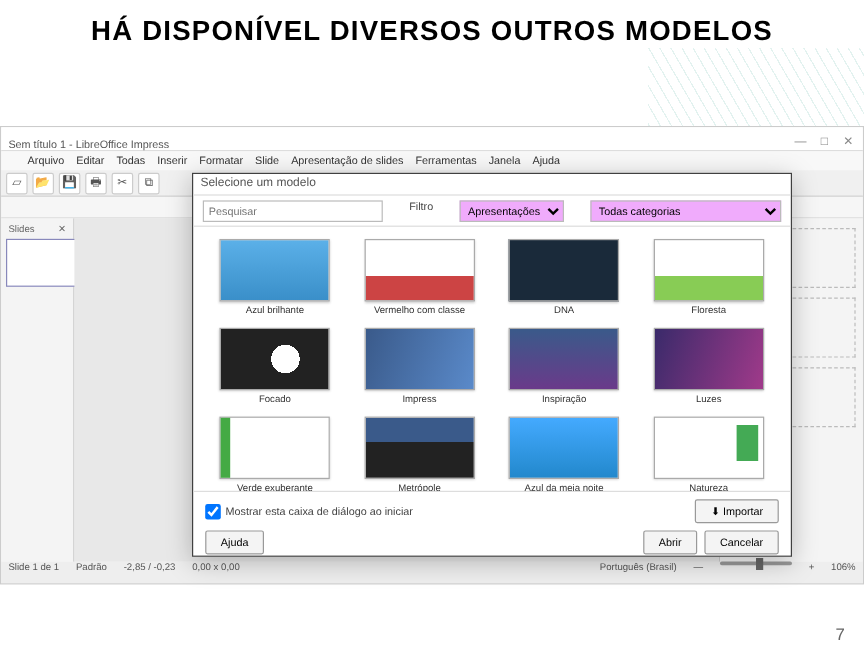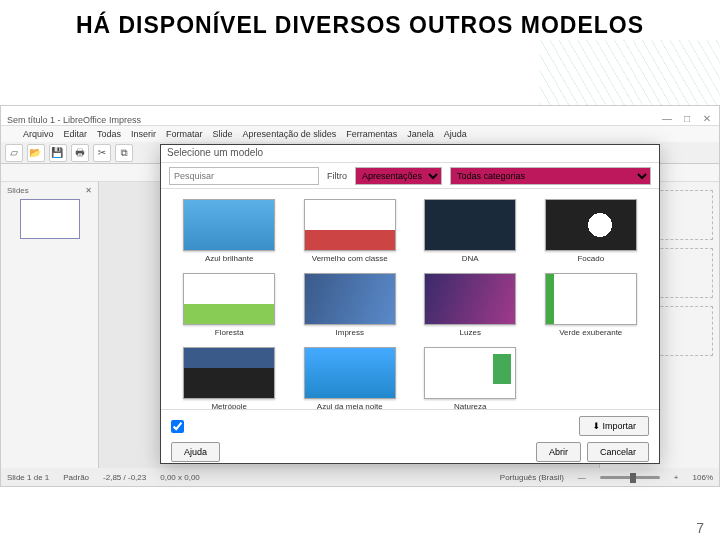--- a/index.html
+++ b/index.html
@@ -8,39 +8,39 @@
 .bg-deco{position:absolute;right:0;top:40px;width:180px;height:80px;opacity:.15;background:repeating-linear-gradient(60deg,#4a9 0 1px,transparent 1px 8px)}
 .app-window{position:absolute;top:105px;left:0;right:0;height:382px;background:#f4f4f4;border:1px solid #ccc}
 .app-titlebar{height:20px;background:#fff;display:flex;align-items:flex-end;padding:0 6px;font-size:9px;color:#555;border-bottom:1px solid #ddd}
 .win-btns{margin-left:auto;display:flex;gap:8px}
 .win-btns span{width:12px;height:12px;font-size:10px;line-height:12px;text-align:center;color:#888}
 .menubar{height:16px;display:flex;gap:10px;padding:0 22px;font-size:9px;color:#333;align-items:center;background:#f8f8f8}
 .toolbar{height:22px;display:flex;gap:4px;padding:2px 4px;background:#f0f0f0;border-bottom:1px solid #ccc}
 .tb-btn{width:18px;height:18px;background:#fff;border:1px solid #ccc;border-radius:2px;font-size:10px;line-height:16px;text-align:center;color:#555}
 .toolbar2{height:18px;background:#f6f6f6;border-bottom:1px solid #ddd}
 .app-body{display:flex;height:calc(100% - 94px)}
-.slides-panel{width:98px;background:#f4f4f4;border-right:1px solid #ccc;padding:4px}
+.slides-panel{width:61px;background:#f4f4f4;border-right:1px solid #ccc;padding:4px}
 .slides-panel .hdr{font-size:8px;color:#666;display:flex;justify-content:space-between;padding:0 2px 2px}
 .slide-thumb{width:60px;height:40px;background:#fff;border:1px solid #88b;margin:2px auto}
 .canvas{flex:1;background:#e8e8e8;position:relative;padding:6px}
 .props-panel{width:120px;background:#f4f4f4;border-left:1px solid #ccc}
 .props-panel .ph{height:50px;margin:8px 6px;border:1px dashed #bbb}
-.statusbar{height:18px;background:#eee;display:flex;align-items:center;padding:0 6px;font-size:8px;color:#555;gap:14px}
+.statusbar{height:18px;background:#eee;display:flex;align-items:flex-start;padding:0 6px;font-size:8px;color:#555;gap:14px}
 .statusbar .sp{flex:1}
 .zoom-slider{width:60px;height:3px;background:#999;position:relative;border-radius:2px}
 .zoom-slider::after{content:"";width:6px;height:10px;background:#666;position:absolute;left:50%;top:-3px}
 .page-num{position:absolute;bottom:4px;right:16px;font-size:14px;color:#666}
 
 
 .modal{position:absolute;top:144px;left:160px;width:500px;height:320px;background:#fff;border:1px solid #404040;box-shadow:0 4px 20px rgba(0,0,0,.25);display:flex;flex-direction:column;font-size:10px}
 .modal-title{height:18px;padding:2px 6px;color:#555;border-bottom:1px solid #ddd}
-.modal-filter{height:26px;display:flex;align-items:center;gap:8px;padding:4px 8px;border-bottom:1px solid #ddd}
+.modal-filter{height:26px;display:flex;gap:22px;padding:4px 8px;border-bottom:1px solid #ddd}
 .search-input{flex:0 0 150px;height:18px;border:1px solid #bbb;padding:0 4px;font-size:9px}
 .lbl{font-size:9px;color:#444}
-.sel{height:18px;border:1px solid #bbb;font-size:9px;padding:0 2px;background:#be185d}
+.sel{height:18px;border:1px solid #bbb;font-size:9px;padding:0 2px;background:#f0abfc}
 .modal-grid{flex:1;overflow:auto;padding:10px 14px;display:grid;grid-template-columns:repeat(4,1fr);gap:10px 12px}
 .tpl{display:flex;flex-direction:column;align-items:center;gap:3px}
 .tpl .thumb{width:92px;height:52px;border:1px solid #aaa;background:#fff;box-shadow:0 1px 2px rgba(0,0,0,.2)}
 .tpl .tname{font-size:8px;color:#333;text-align:left}
 .t-blue{background:linear-gradient(#5bb0e8,#3a8fc9)!important}
 .t-red{background:linear-gradient(#fff 60%,#c44 60%)!important;position:relative}
 .t-dna{background:#1a2a3a!important}
 .t-focus{background:radial-gradient(circle at 60% 50%,#fff 20%,#222 20%)!important}
 .t-forest{background:linear-gradient(#fff 60%,#8c5 60%)!important}
 .t-impress{background:linear-gradient(110deg,#3a5a8a,#5a8aca)!important}
@@ -155,30 +155,34 @@
       </div>
       <div class="tpl">
         <div class="thumb t-red"></div>
         <div class="tname">Vermelho com classe</div>
       </div>
       <div class="tpl">
         <div class="thumb t-dna"></div>
         <div class="tname">DNA</div>
       </div>
       <div class="tpl">
+        <div class="thumb t-forest"></div>
+        <div class="tname">Floresta</div>
+      </div>
+      <div class="tpl">
         <div class="thumb t-focus"></div>
         <div class="tname">Focado</div>
       </div>
       <div class="tpl">
-        <div class="thumb t-forest"></div>
-        <div class="tname">Floresta</div>
-      </div>
-      <div class="tpl">
         <div class="thumb t-impress"></div>
         <div class="tname">Impress</div>
+      </div>
+      <div class="tpl">
+        <div class="thumb t-inspire"></div>
+        <div class="tname">Inspiração</div>
       </div>
       <div class="tpl">
         <div class="thumb t-lights"></div>
         <div class="tname">Luzes</div>
       </div>
       <div class="tpl">
         <div class="thumb t-green"></div>
         <div class="tname">Verde exuberante</div>
       </div>
       <div class="tpl">
@@ -190,20 +194,21 @@
         <div class="tname">Azul da meia noite</div>
       </div>
       <div class="tpl">
         <div class="thumb t-nature"></div>
         <div class="tname">Natureza</div>
       </div>
     </div>
   <div class="modal-footer">
     <div class="chk-row">
       <input type="checkbox" checked="" style="">
+      <span>Mostrar esta caixa de diálogo ao iniciar</span>
       <span class="sp" style="flex:1"></span>
       <button class="btn">⬇ <span>Importar</span></button>
     </div>
     <div class="btn-row">
       <button class="btn">Ajuda</button>
       <span class="sp"></span>
       <button class="btn">Abrir</button>
       <button class="btn">Cancelar</button>
     </div>
   </div>

